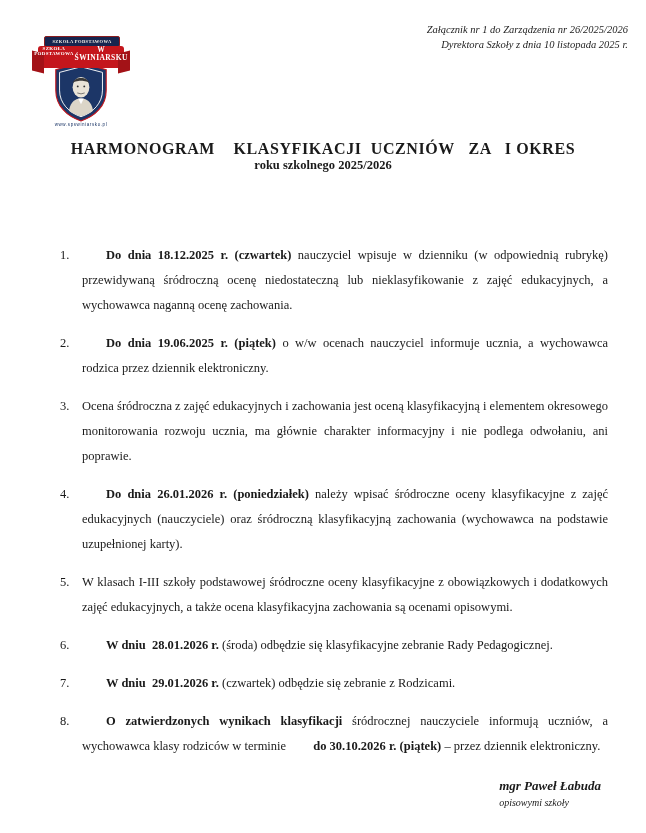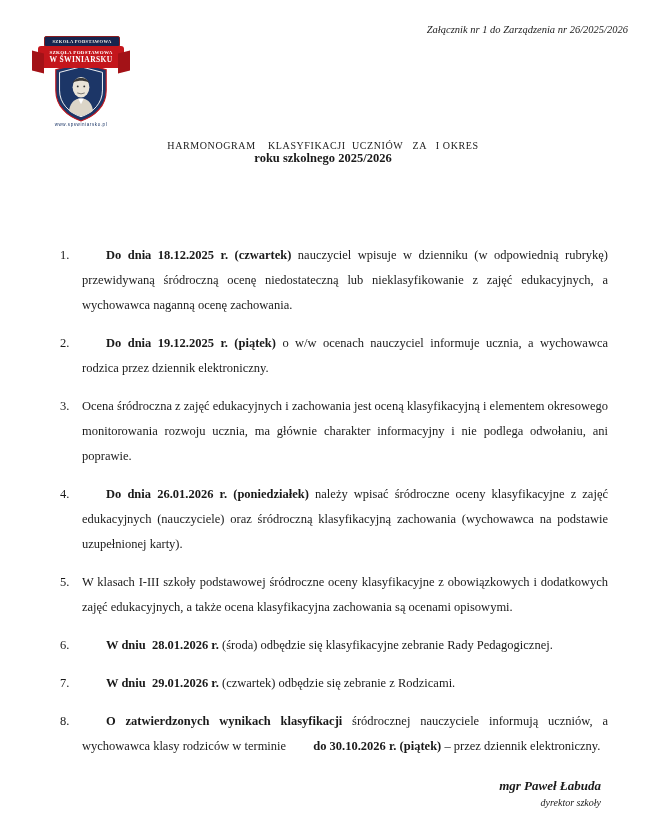--- a/index.html
+++ b/index.html
@@ -22,67 +22,68 @@
   .logo-band{
     position:absolute;left:14px;top:8px;width:74px;height:9px;
     background:#16254f;border:1px solid #8a1d20;border-radius:2px;
     color:#f5f0e6;font-size:4.5px;font-weight:bold;text-align:center;
     line-height:9px;letter-spacing:.4px;overflow:hidden;white-space:nowrap;
   }
   .logo-ribbon{
     position:absolute;left:8px;top:18px;width:86px;height:22px;
     background:#c4161c;border-radius:3px 3px 5px 5px;
     color:#fff;text-align:center;z-index:2;
-    display:flex;flex-direction:column;justify-content:center;gap:1px;
+    display:flex;flex-direction:row;justify-content:center;gap:1px;
   }
   .logo-ribbon::before,.logo-ribbon::after{
     content:"";position:absolute;top:6px;width:12px;height:20px;background:#a31217;z-index:-1;
   }
   .logo-ribbon::before{left:-6px;transform:skewY(14deg);}
   .logo-ribbon::after{right:-6px;transform:skewY(-14deg);}
   .ribbon-l1{font-size:5px;font-weight:bold;letter-spacing:.3px;line-height:5px;}
   .ribbon-l2{font-size:7.5px;font-weight:bold;letter-spacing:.4px;line-height:8px;}
   .logo-shield{position:absolute;left:23px;top:34px;width:56px;height:60px;z-index:1;}
   .logo-web{
     position:absolute;left:0;top:94px;width:102px;text-align:center;
     font-size:4.5px;color:#1c3667;letter-spacing:.6px;font-family:"Liberation Sans",sans-serif;
   }
 
   
   .title-block{position:absolute;top:140px;left:0;width:100%;text-align:center;}
-  .title-line1{font-size:10px;font-weight:normal;letter-spacing:.6px;white-space:pre-wrap;}
+  .title-line1{font-size:16px;font-weight:bold;letter-spacing:.6px;white-space:pre-wrap;}
   .title-line2{font-size:12.5px;font-weight:bold;}
 
   
   .schedule{
     position:absolute;top:243px;left:60px;width:548px;
     list-style:none;margin:0;padding:0;font-size:12.5px;
   }
   .item{
     position:relative;padding-left:22px;margin-bottom:13px;
     text-align:justify;line-height:25px;
   }
   .item .num{position:absolute;left:0;top:0;}
   .item b{font-weight:bold;margin-left:24px;}
 
   
   .signature{
     position:absolute;top:778px;right:45px;
-    display:inline-block;text-align:right;
+    display:inline-block;text-align:left;
   }
   .sig-name{font-size:13px;font-weight:bold;font-style:italic;}
   .sig-role{font-size:10px;font-style:italic;margin-top:3px;}
 </style>
 </head>
 <body>
 
 <div class="page">
 
   <div class="attachment">
     <div>Załącznik nr 1 do Zarządzenia nr 26/2025/2026</div>
+    <div>Dyrektora Szkoły z dnia 10 listopada 2025 r.</div>
   </div>
 
   <div class="logo">
     <div class="logo-band">SZKOŁA PODSTAWOWA</div>
     <div class="logo-ribbon">
       <span class="ribbon-l1">SZKOŁA PODSTAWOWA</span>
       <span class="ribbon-l2">W ŚWINIARSKU</span>
     </div>
     <svg class="logo-shield" viewBox="0 0 60 64" xmlns="http://www.w3.org/2000/svg">
       <path d="M30 1 L57 8 V30 C57 47 45 58 30 63 C15 58 3 47 3 30 V8 Z" fill="#1c3667" stroke="#c4161c" stroke-width="1.2"></path>
@@ -98,27 +99,27 @@
     <div class="logo-web">www.spswiniarsko.pl</div>
   </div>
 
   <div class="title-block">
     <div class="title-line1">HARMONOGRAM    KLASYFIKACJI  UCZNIÓW   ZA   I OKRES</div>
     <div class="title-line2">roku szkolnego 2025/2026</div>
   </div>
 
   <ol class="schedule">
       <li class="item"><span class="num">1.</span><span><b>Do dnia 18.12.2025 r. (czwartek)</b><span> nauczyciel wpisuje w dzienniku (w odpowiednią rubrykę) przewidywaną śródroczną ocenę niedostateczną lub nieklasyfikowanie z zajęć edukacyjnych, a wychowawca naganną ocenę zachowania.</span></span></li>
-      <li class="item"><span class="num">2.</span><span><b>Do dnia 19.12.2025 r. (piątek)</b><span> o w/w ocenach nauczyciel informuje ucznia, a wychowawca rodzica przez dziennik elektroniczny.</span></span></li>
+      <li class="item"><span class="num">2.</span><span><b>Do dnia 19.06.2025 r. (piątek)</b><span> o w/w ocenach nauczyciel informuje ucznia, a wychowawca rodzica przez dziennik elektroniczny.</span></span></li>
       <li class="item"><span class="num">3.</span><span><span>Ocena śródroczna z zajęć edukacyjnych i zachowania jest oceną klasyfikacyjną i elementem okresowego monitorowania rozwoju ucznia, ma głównie charakter informacyjny i nie podlega odwołaniu, ani poprawie.</span></span></li>
       <li class="item"><span class="num">4.</span><span><b>Do dnia 26.01.2026 r. (poniedziałek)</b><span> należy wpisać śródroczne oceny klasyfikacyjne z zajęć edukacyjnych (nauczyciele) oraz śródroczną klasyfikacyjną zachowania (wychowawca na podstawie uzupełnionej karty).</span></span></li>
       <li class="item"><span class="num">5.</span><span><span>W klasach I-III szkoły podstawowej śródroczne oceny klasyfikacyjne z obowiązkowych i dodatkowych zajęć edukacyjnych, a także ocena klasyfikacyjna zachowania są ocenami opisowymi.</span></span></li>
       <li class="item"><span class="num">6.</span><span><b>W dniu&nbsp; 28.01.2026 r.</b><span> (środa) odbędzie się klasyfikacyjne zebranie Rady Pedagogicznej.</span></span></li>
       <li class="item"><span class="num">7.</span><span><b>W dniu&nbsp; 29.01.2026 r.</b><span> (czwartek) odbędzie się zebranie z Rodzicami.</span></span></li>
       <li class="item"><span class="num">8.</span><span><b>O zatwierdzonych wynikach klasyfikacji</b><span> śródrocznej nauczyciele informują uczniów, a wychowawca klasy rodziców w terminie </span><b>do 30.10.2026 r. (piątek)</b><span> – przez dziennik elektroniczny.</span></span></li>
     </ol>
 
   <div class="signature">
     <div class="sig-name">mgr Paweł Łabuda</div>
-    <div class="sig-role">dyrektor szkoły</div>
+    <div class="sig-role">opisowymi szkoły</div>
   </div>
 
 </div>
 
 </body></html>

